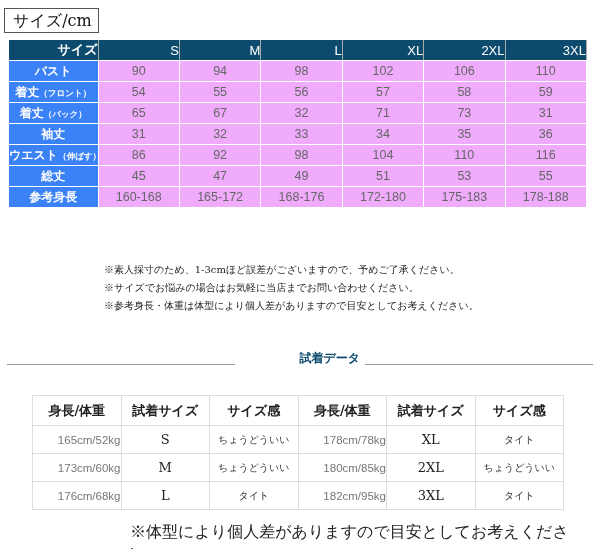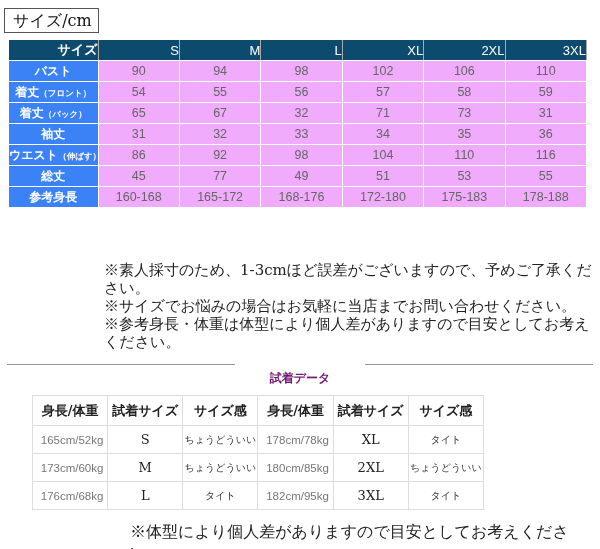--- a/index.html
+++ b/index.html
@@ -6,30 +6,30 @@
   body { width:600px; height:549px; position:relative; overflow:hidden; font-family:"DejaVu Sans", sans-serif; color:#333; }
   .title-box { position:absolute; left:4px; top:8px; width:95px; height:25px; border:1px solid #555; box-sizing:border-box; font-family:"DejaVu Serif", serif; font-size:16px; line-height:23px; padding-left:8px; color:#111; }
   table.size { position:absolute; left:9px; top:40px; width:578px; border-collapse:collapse; table-layout:fixed; }
   table.size td, table.size th { height:20px; padding:0; text-align:center; font-size:12.5px; border-right:1px solid #fff; border-bottom:1px solid #fff; font-family:"Liberation Sans", sans-serif; }
   table.size thead th { background:#0c4a6e; color:#fff; font-weight:normal; font-size:13px; border-right:1px solid #aaa;text-align:right; }
   table.size thead th.lbl { font-weight:bold; }
   table.size td.lbl { background:#3b82f6; color:#fff; font-weight:bold; font-size:12px; white-space:nowrap; }
   table.size td.lbl small { font-size:8.5px; }
   table.size tr.odd td.v { background:#f0abfc; color:#666; }
   table.size tr.even td.v { background:#f0abfc; color:#666; }
-  .notes { position:absolute; left:104px; top:261px; font-size:15px; line-height:18px; color:#222; font-family:"DejaVu Serif", serif; }
+  .notes { position:absolute; left:104px; top:261px; font-size:10px; line-height:18px; color:#222; font-family:"DejaVu Serif", serif; }
   .divider { position:absolute; top:364px; height:1px; background:#999; }
-  .div-title { position:absolute; left:240px; top:370px; width:120px; text-align:center; font-size:12px; font-weight:bold; color:#701a75; font-family:"DejaVu Serif", serif; }
-  table.trial { position:absolute; left:32px; top:395px; width:452px; border-collapse:collapse; table-layout:fixed; }
+  .div-title { position:absolute; left:240px; top:350px; width:120px; text-align:right; font-size:12px; font-weight:bold; color:#0c4a6e; font-family:"DejaVu Serif", serif; }
+  table.trial { position:absolute; left:32px; top:395px; width:532px; border-collapse:collapse; table-layout:fixed; }
   table.trial th, table.trial td { border:1px solid #ddd; text-align:center; padding:0; }
   table.trial th { height:29px; font-size:13px; font-weight:bold; color:#222; font-family:"DejaVu Serif", serif; }
   table.trial td { height:27px; font-size:11.5px; color:#777; font-family:"Liberation Sans", sans-serif; }
   table.trial td.sz { font-family:"DejaVu Serif", serif; color:#222; font-size:13px; }
   table.trial td.feel { font-family:"DejaVu Serif", serif; color:#333; font-size:10px; }
-  table.trial td.hw { text-align:center; padding-left:4px; }
+  table.trial td.hw { text-align:right; padding-left:4px; }
   .note2 { position:absolute; left:130px; top:522px; font-size:16px; color:#222; font-family:Liberation Sans, sans-serif; }
 </style>
 </head>
 <body>
 
 <div class="title-box">サイズ/cm</div>
 
 <table class="size">
   <colgroup>
       <col style="width:89px">
@@ -93,21 +93,21 @@
       <td class="v">86</td>
       <td class="v">92</td>
       <td class="v">98</td>
       <td class="v">104</td>
       <td class="v">110</td>
       <td class="v">116</td>
     </tr>
     <tr class="odd">
       <td class="lbl"><span>総丈</span><small></small></td>
       <td class="v">45</td>
-      <td class="v">77</td>
+      <td class="v">47</td>
       <td class="v">49</td>
       <td class="v">51</td>
       <td class="v">53</td>
       <td class="v">55</td>
     </tr>
     <tr class="odd">
       <td class="lbl"><span>参考身長</span><small></small></td>
       <td class="v">160-168</td>
       <td class="v">165-172</td>
       <td class="v">168-176</td>

